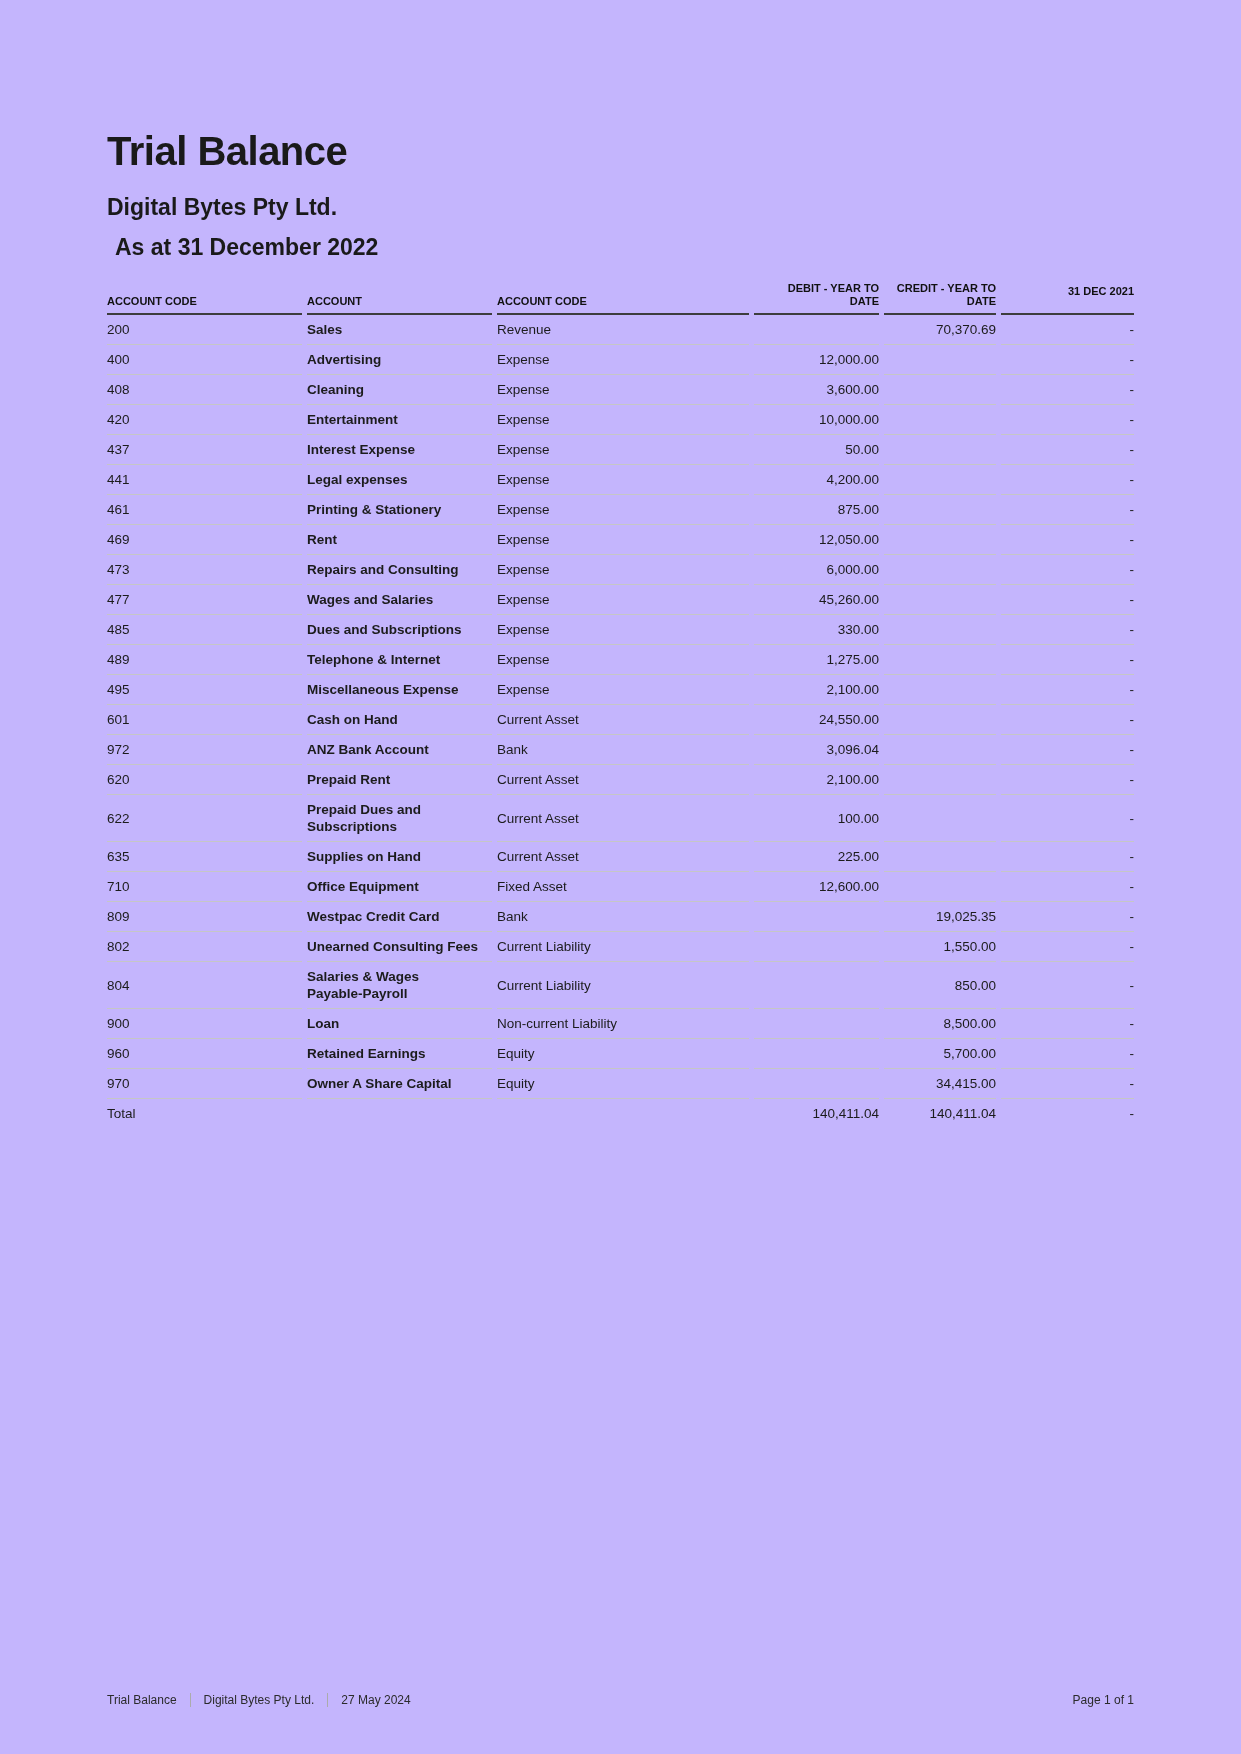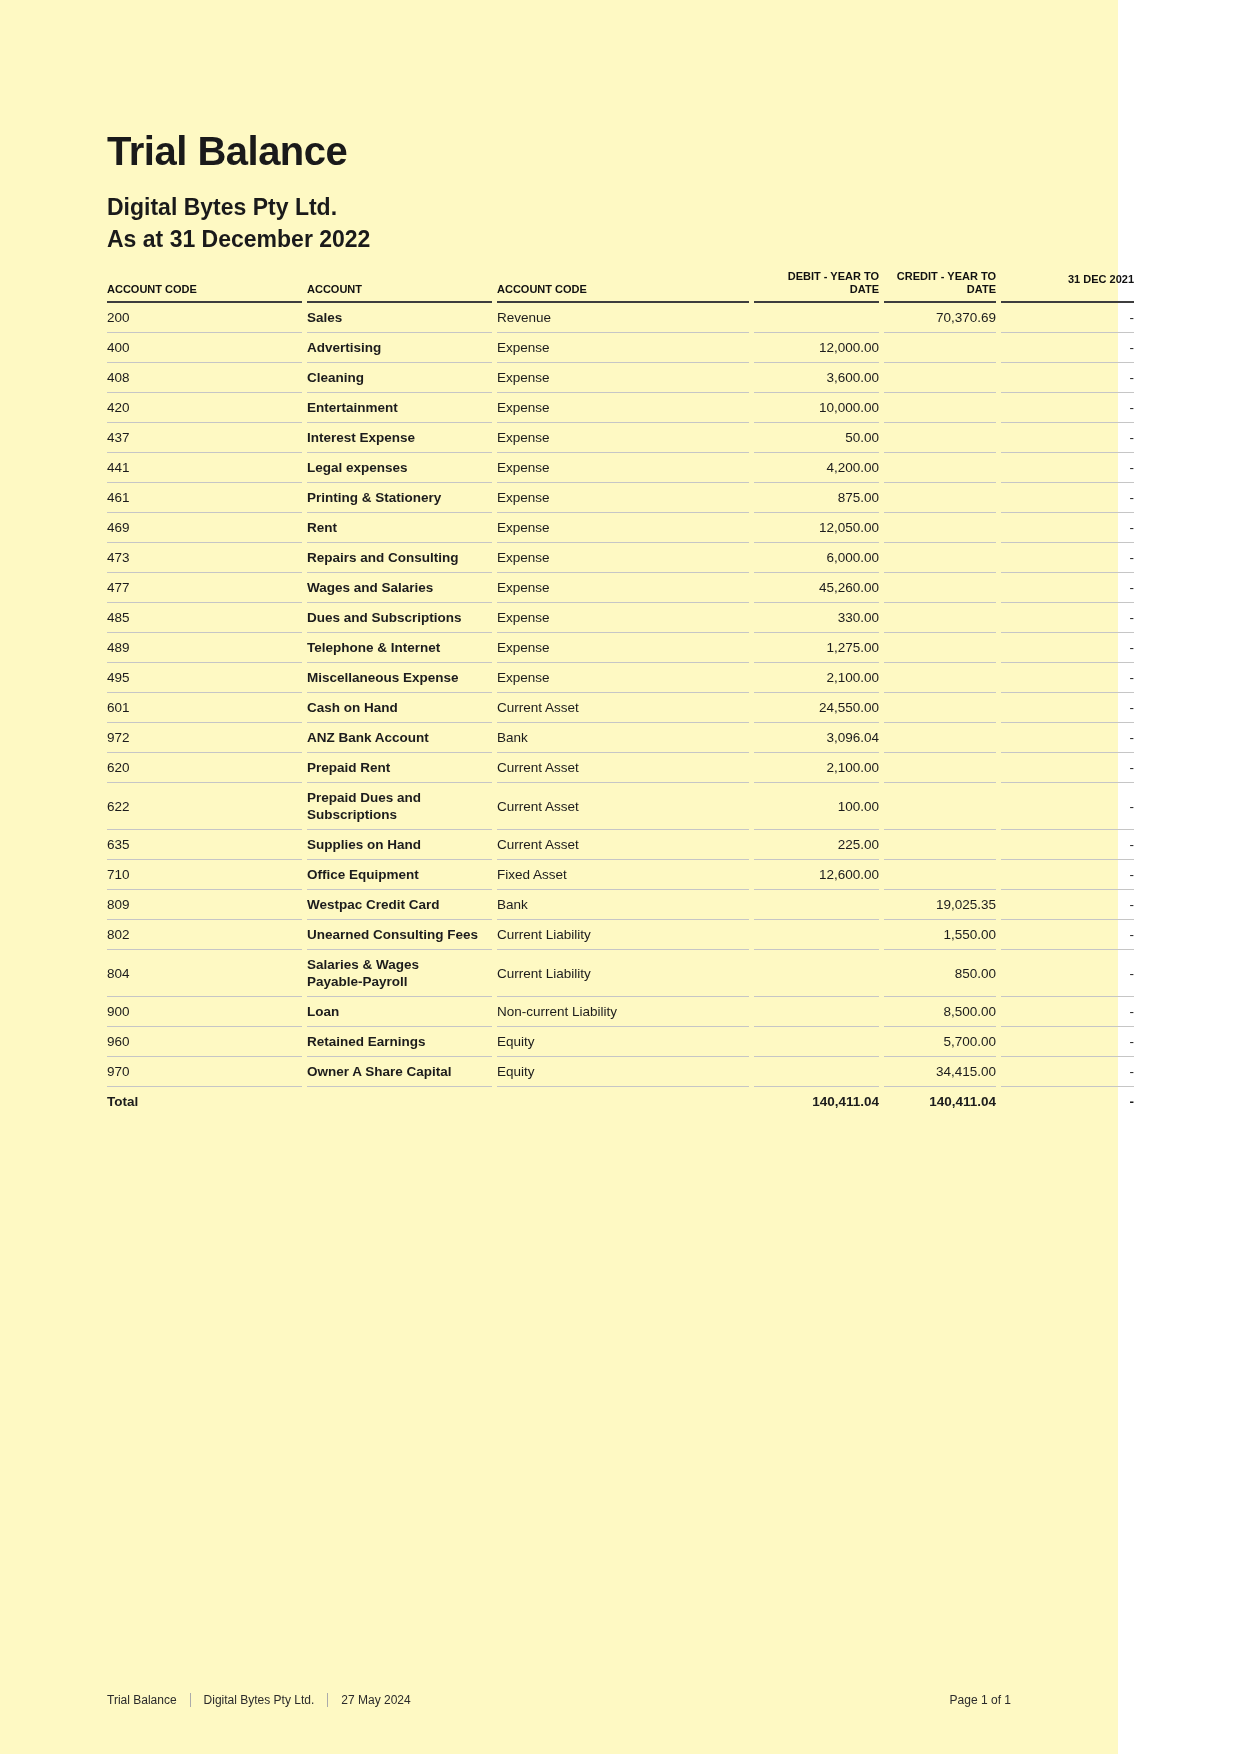--- a/index.html
+++ b/index.html
@@ -10,23 +10,23 @@
   body {
     width: 1241px;
     height: 1754px;
     position: relative;
     font-family: "Liberation Sans", "DejaVu Sans", sans-serif;
     color: #1a1a1a;
     overflow: hidden;
   }
   .page {
     position: relative;
-    width: 1118px;
+    width: 1241px;
     height: 1754px;
-    background: #fef9c3;
+    background: #c4b5fd;
   }
   .content {
     padding: 0 107px;
   }
   .report-title {
     margin: 0;
     padding-top: 130px;
     font-size: 40px;
     line-height: 42px;
     font-weight: 700;
@@ -35,21 +35,21 @@
   }
   .company-name {
     margin: 0;
     padding-top: 22px;
     font-size: 23px;
     line-height: 26px;
     font-weight: 700;
     color: #1a1a1a;
   }
   .report-date {
-    margin: 0;
+    margin: 8px;
     padding-top: 6px;
     font-size: 23px;
     line-height: 26px;
     font-weight: 700;
     color: #1a1a1a;
   }
   .table-wrap {
     margin: 4px -5px 0 -5px;
   }
   table.tb {
@@ -90,21 +90,21 @@
     font-size: 13.5px;
     line-height: 17px;
     color: #1c1c1c;
     vertical-align: middle;
     padding: 6px 0;
     border-bottom: 1px solid #c6c6c6;
   }
   td.num { text-align: right; }
   td.account-cell { white-space: pre-line; font-weight: bold; }
   tbody.total-body td {
-    font-weight: 700;
+    font-weight: 400;
     border-bottom: none;
   }
   .footer {
     position: absolute;
     left: 107px;
     right: 107px;
     top: 1693px;
     display: flex;
     justify-content: space-between;
     align-items: center;

